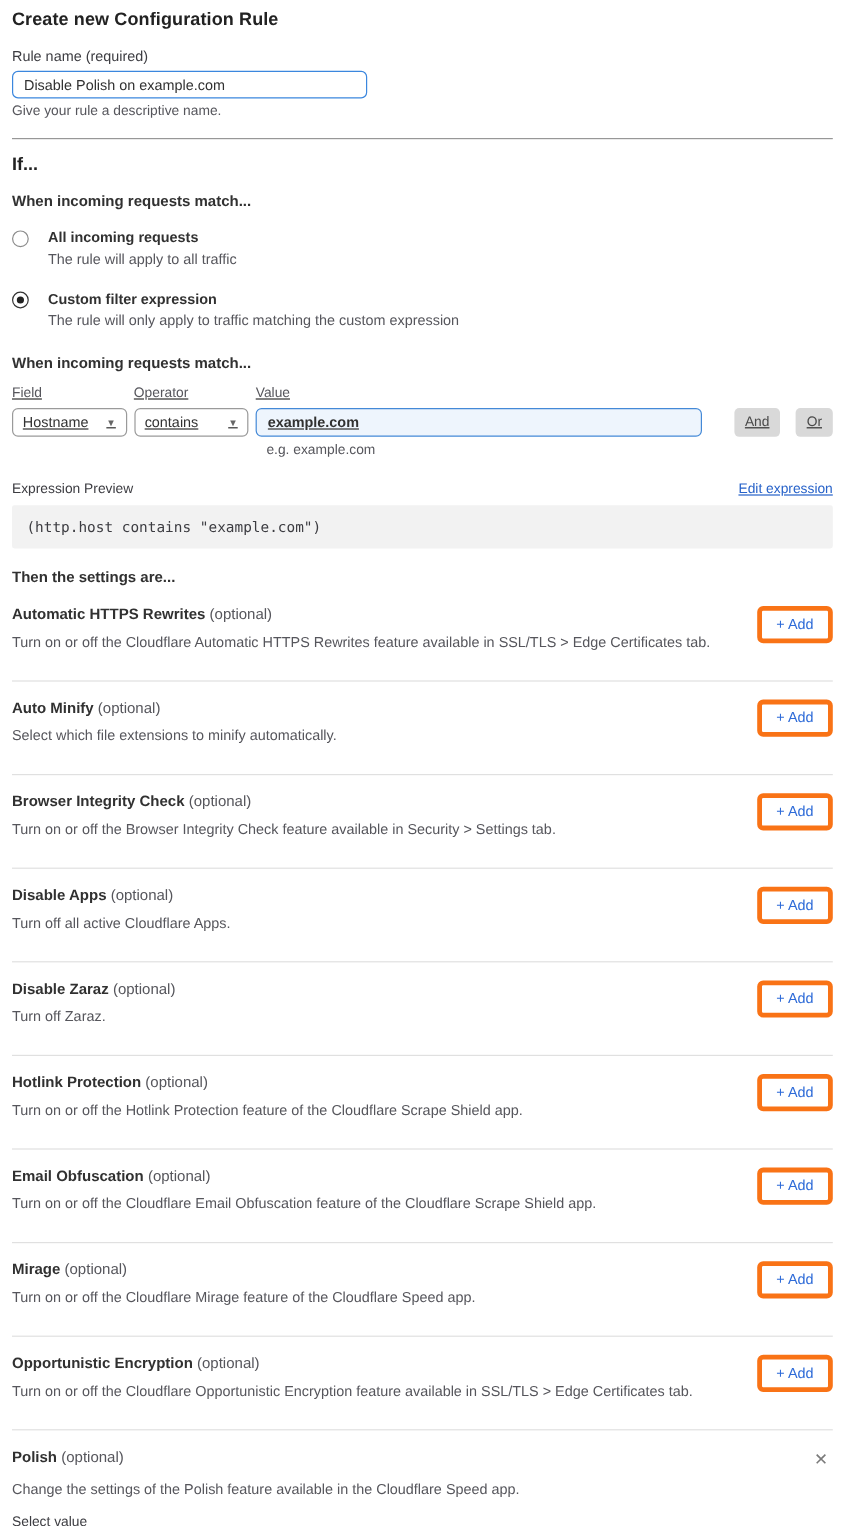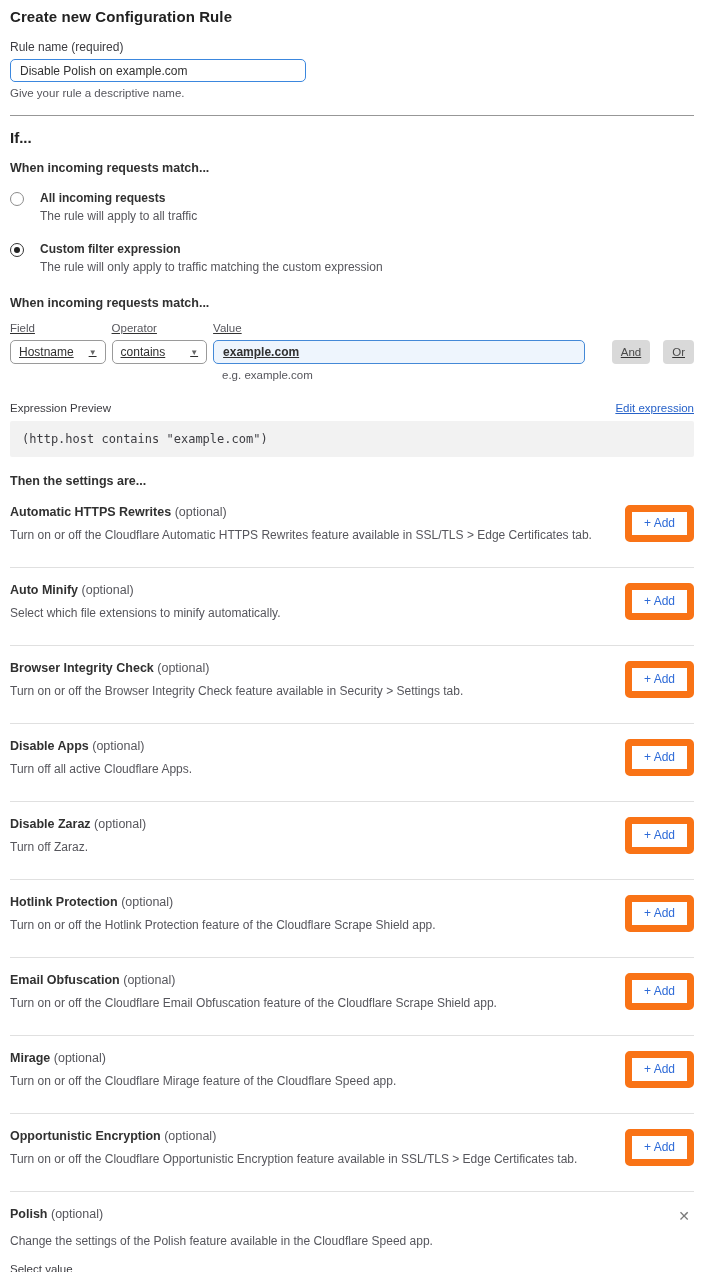--- a/index.html
+++ b/index.html
@@ -82,21 +82,21 @@
   .settings-list { margin-top:2px; }
   .setting {
     display:flex; justify-content:space-between; align-items:flex-start;
     padding:15px 0 25px; border-bottom:1px solid #e0e0e0;
   }
   .setting-title { font-size:12.5px; color:#313131; }
   .setting-title .t { font-weight:bold; }
   .setting-title .opt { font-weight:normal; color:#56565c; }
   .setting-desc { font-size:12px; color:#56565c; margin-top:9px; }
   .add-btn {
-    background:#fff; border:7px solid #f97316; border-radius:5px;
+    background:#fff; border:4px solid #f97316; border-radius:5px;
     color:#2e6bd8; font-family:"Liberation Sans", sans-serif; font-size:12px;
     padding:4px 12px 5px; cursor:pointer; white-space:nowrap; margin-top:0;
   }
 
   .polish { padding:15px 0 0; }
   .polish-head { display:flex; justify-content:space-between; align-items:flex-start; }
   .close-x { font-size:14px; color:#7a7a7a; cursor:pointer; line-height:14px; padding:2px 4px; }
   .polish-select-label { font-size:11.5px; color:#3c3c41; margin-top:15px; }
 </style>
 </head>

